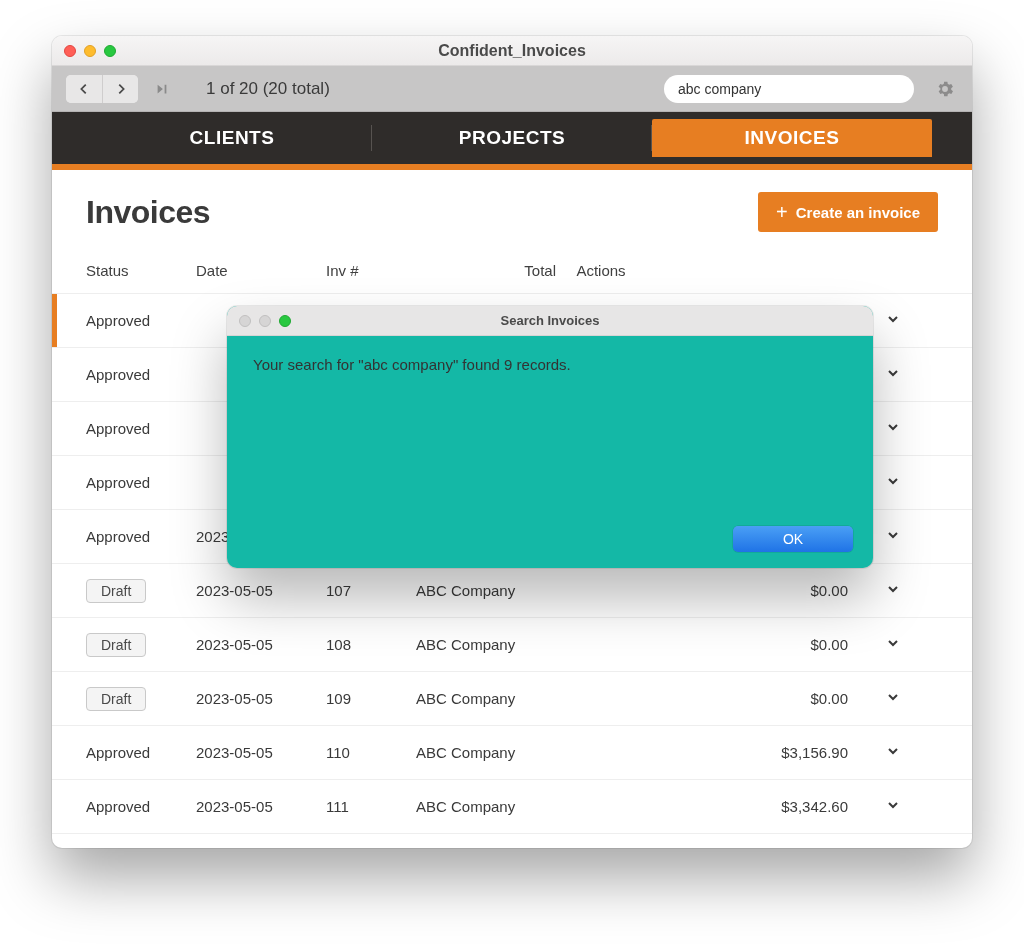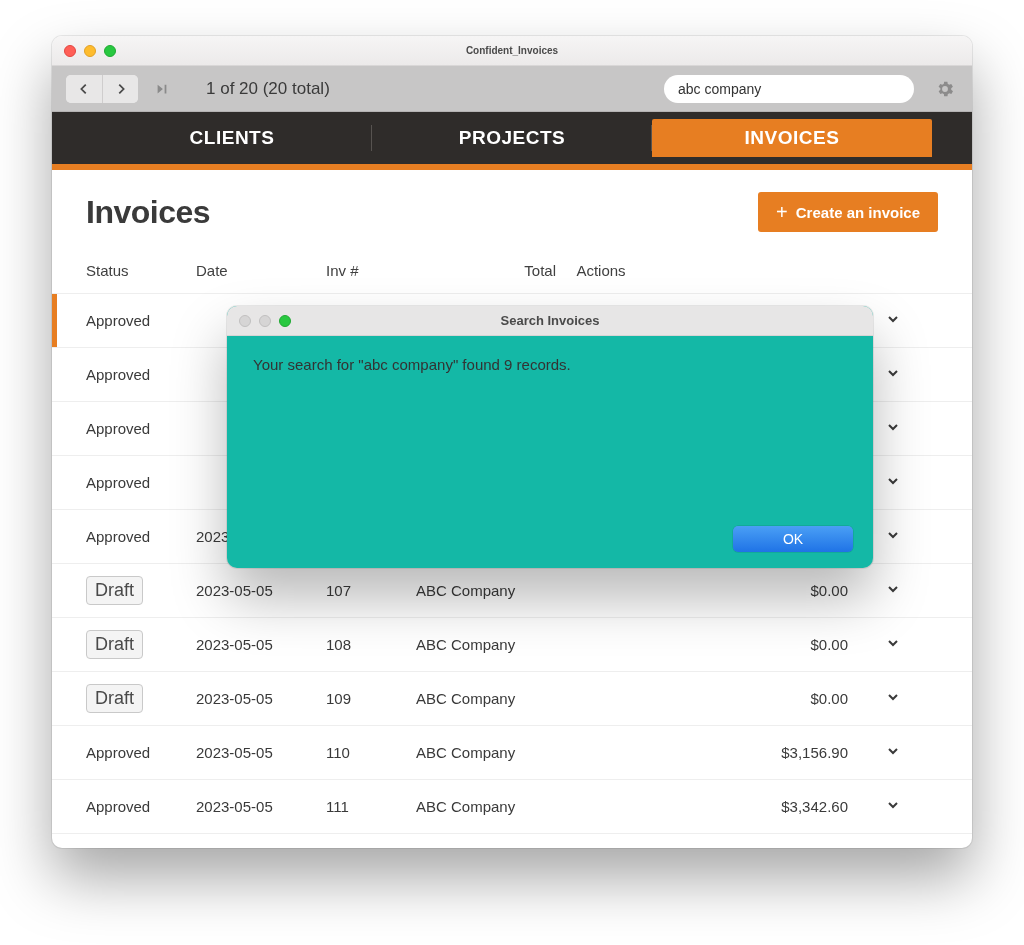--- a/index.html
+++ b/index.html
@@ -34,21 +34,21 @@
       display: flex;
       gap: 8px;
       padding-left: 12px;
     }
     .tl { width: 12px; height: 12px; border-radius: 50%; }
     .tl.red { background: #ff5f57; border: 0.5px solid #e24640; }
     .tl.yel { background: #febc2e; border: 0.5px solid #e1a126; }
     .tl.grn { background: #28c840; border: 0.5px solid #20a933; }
     .win-title {
       position: absolute; left: 0; right: 0; text-align: center;
-      font-size: 10px; font-weight: 600; color: #4a4a4a;
+      font-size: 16px; font-weight: 600; color: #4a4a4a;
       pointer-events: none;
     }
     
     .toolbar {
       height: 46px;
       background: #c7c6c6;
       border-bottom: 1px solid #b5b3b3;
       display: flex;
       align-items: center;
       padding: 0 14px;
@@ -133,22 +133,22 @@
       display:flex; align-items:center;
       padding: 0 34px; height:54px;
       font-size:15px; color:#3a3a3a;
       border-bottom:1px solid #eee;
       position: relative;
     }
     .row.selected::before{
       content:""; position:absolute; left:0; top:0; bottom:0; width:5px; background:#e77e22;
     }
     .status-draft{
-      display:inline-block; padding:3px 8px; border:1px solid #c9c9c9; border-radius:4px;
-      background:#f4f4f4; font-size:18px; color:#4a4a4a;
+      display:inline-block; padding:3px 14px; border:1px solid #c9c9c9; border-radius:4px;
+      background:#f4f4f4; font-size:14px; color:#4a4a4a;
     }
     .chev { color:#3a3a3a; }
     .chev svg{width:16px;height:16px;}
     
     .dialog {
       position:absolute;
       left: 175px; top: 270px;
       width: 646px; height: 262px;
       background: #14b8a6;
       border-radius: 10px;

